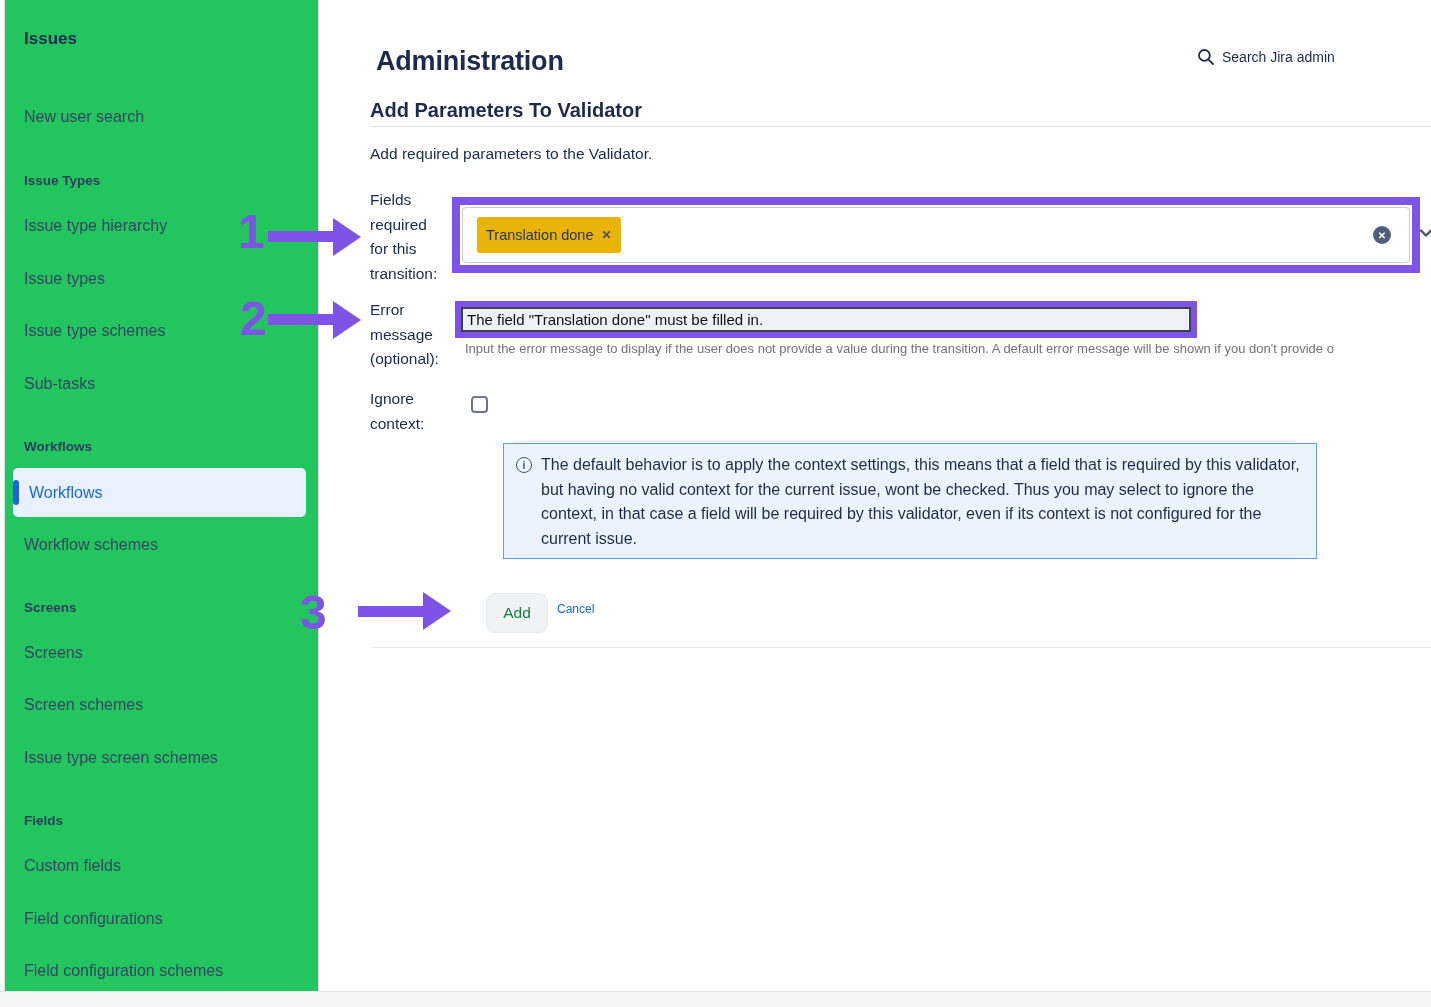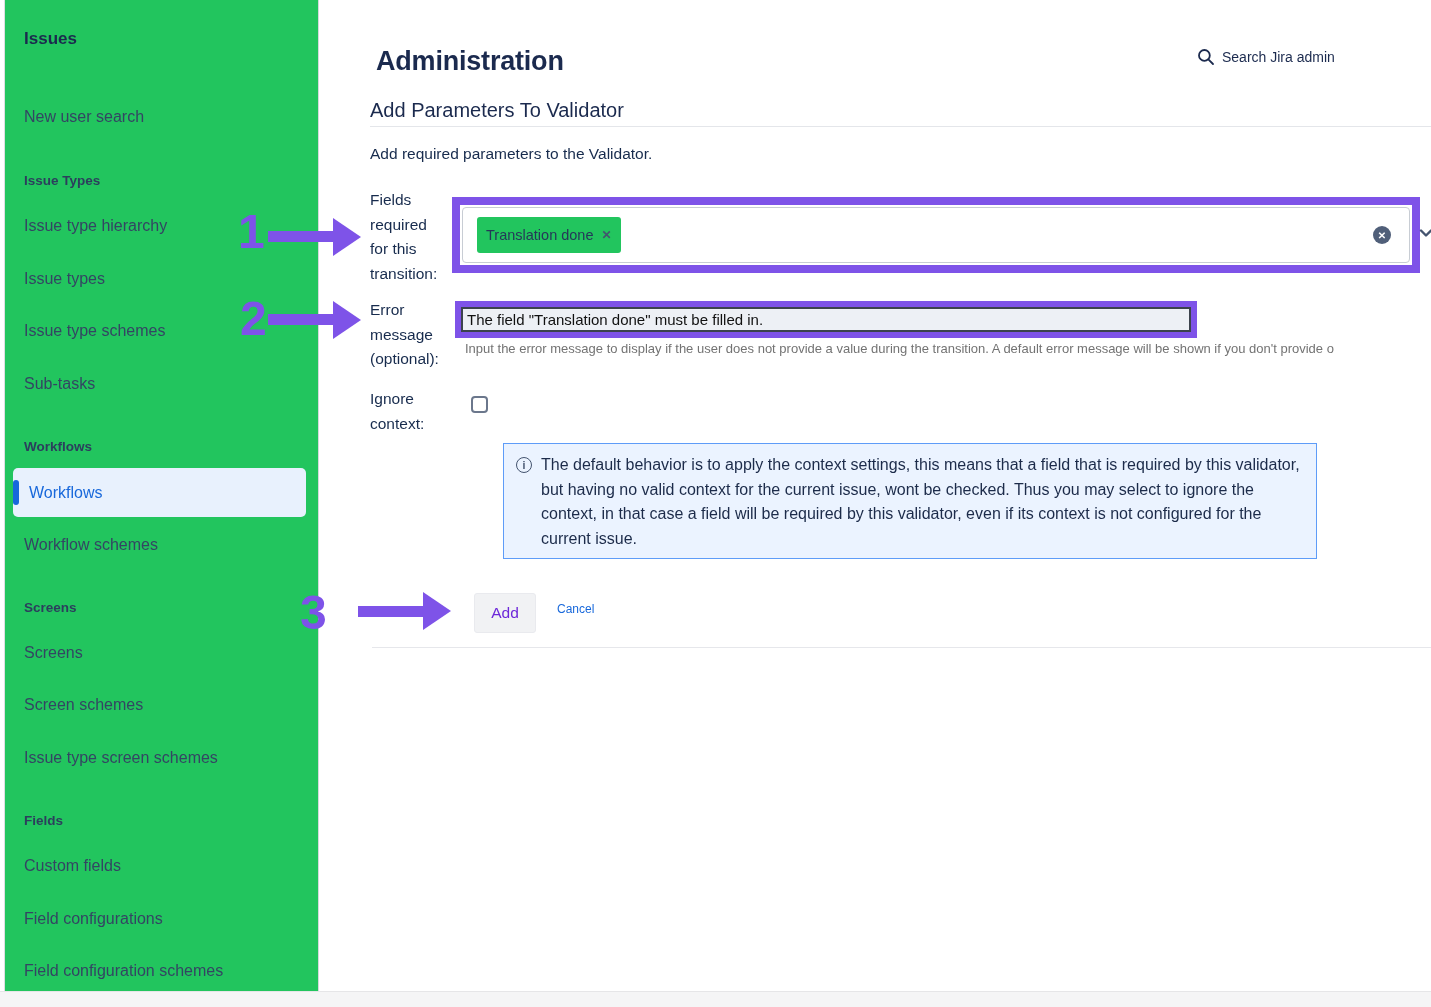--- a/index.html
+++ b/index.html
@@ -20,36 +20,36 @@
     position:absolute;left:8px;top:468px;width:293px;height:49px;
     background:#E8F1FD;border-radius:5px;display:flex;align-items:center;
     padding-left:16px;box-sizing:border-box;cursor:pointer
   }
   .sb-selected .pill{position:absolute;left:0;top:12px;width:6px;height:25px;border-radius:3px;background:#1868DB}
   .sb-selected .lbl{font-size:16px;color:#1868DB}
   
   .admin-title{position:absolute;left:370px;top:40px;font-size:27px;font-weight:700;color:#1B2A4E;letter-spacing:-.2px}
   .admin-search{position:absolute;left:1197px;top:48px;display:flex;align-items:center;gap:7px;cursor:pointer}
   .admin-search .txt{font-size:14px;color:#1B2A4E}
-  .page-title{position:absolute;left:370px;top:99px;font-size:20px;font-weight:400;color:#1B2A4E}
+  .page-title{position:absolute;left:370px;top:99px;font-size:20px;font-weight:700;color:#1B2A4E}
   .divider-1{position:absolute;left:370px;top:126px;width:1061px;height:1px;background:#E4E6EA}
   .page-desc{position:absolute;left:370px;top:145px;font-size:15.5px;color:#172B4D}
   
   .form-label{position:absolute;left:370px;width:90px;font-size:15.5px;line-height:24.5px;color:#172B4D;white-space:pre-line}
   .lbl-fields{top:188px}
   .lbl-error{top:298px}
   .lbl-ignore{top:387px}
 
   .hl-1{position:absolute;left:452px;top:197px;width:968px;height:76px;border:8px solid #7E53E8;box-sizing:border-box;padding:2px;background:#fff}
   .field-select{
     width:100%;height:100%;box-sizing:border-box;background:#fff;
     border:1px solid #C8CDD4;border-radius:4px;display:flex;align-items:center;
     padding:0 46px 0 14px;position:relative;cursor:text
   }
-  .tag{display:inline-flex;align-items:center;gap:8px;background:#22c55e;border-radius:3px;padding:10px 9px;font-size:14.5px;color:#253858}
+  .tag{display:inline-flex;align-items:center;gap:8px;background:#eab308;border-radius:3px;padding:10px 9px;font-size:14.5px;color:#253858}
   .tag .x{font-size:12px;font-weight:700;color:#44546F;cursor:pointer;line-height:1}
   .clear-btn{
     position:absolute;right:18px;top:50%;transform:translateY(-50%);
     width:18px;height:18px;border-radius:50%;background:#505F79;color:#fff;
     display:flex;align-items:center;justify-content:center;font-size:10px;font-weight:700;cursor:pointer
   }
   .dd-chevron{position:absolute;left:1418px;top:225px;cursor:pointer}
 
   .hl-2{position:absolute;left:455px;top:301px;width:742px;height:37px;border:6px solid #7E53E8;box-sizing:border-box;background:#fff}
   .error-input{
@@ -68,22 +68,22 @@
     background:#EBF3FF;border:1px solid #5E9CF8
   }
   .info-icon{
     position:absolute;left:12px;top:13px;width:16px;height:16px;border-radius:50%;
     border:1.6px solid #44546F;color:#44546F;display:flex;align-items:center;justify-content:center;
     font-size:10.5px;font-weight:700;box-sizing:border-box
   }
   .info-text{position:absolute;left:37px;top:9px;width:770px;font-size:16px;line-height:24.6px;color:#1C2B4A}
 
   .add-btn{
-    position:absolute;left:474px;top:593px;width:60px;height:38px;background:#F1F2F4;border:1px solid #E9EAEE;
-    border-radius:3px;display:flex;align-items:center;justify-content:center;font-size:15.5px;color:#6d28d9;cursor:pointer
+    position:absolute;left:486px;top:593px;width:60px;height:38px;background:#F1F2F4;border:1px solid #E9EAEE;
+    border-radius:9px;display:flex;align-items:center;justify-content:center;font-size:15.5px;color:#15803d;cursor:pointer
   }
   .cancel-link{position:absolute;left:557px;top:602px;font-size:12px;color:#1868DB;cursor:pointer}
   .divider-2{position:absolute;left:372px;top:647px;width:1059px;height:1px;background:#E6E7EB}
 
   .bottom-strip{position:absolute;left:0;top:991px;width:1431px;height:16px;background:#F5F5F6;border-top:1px solid #E6E6E8}
 
   
   .anno{position:absolute;z-index:30;color:#7E53E8}
   .anno-num{font-size:48px;font-weight:600;line-height:1}
   .shaft{position:absolute;background:#7E53E8;height:11px}

